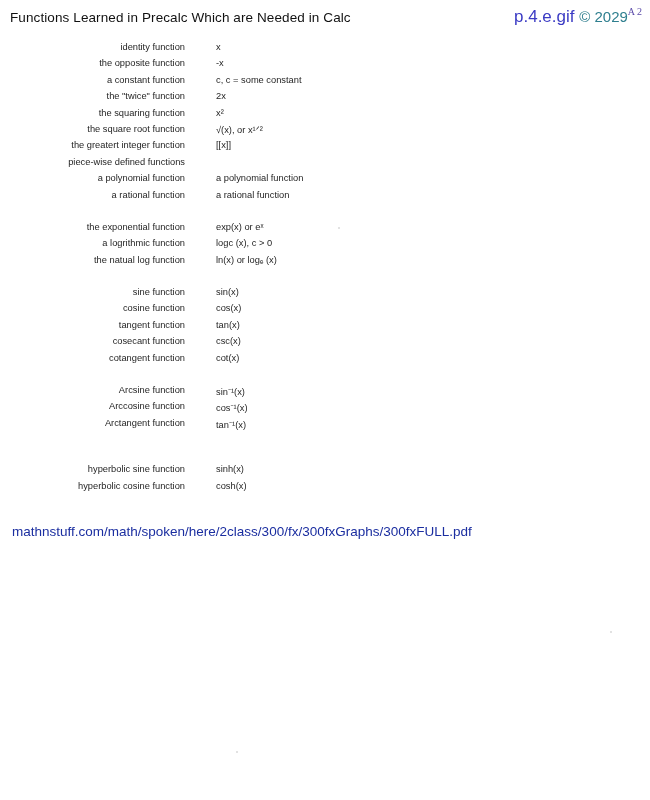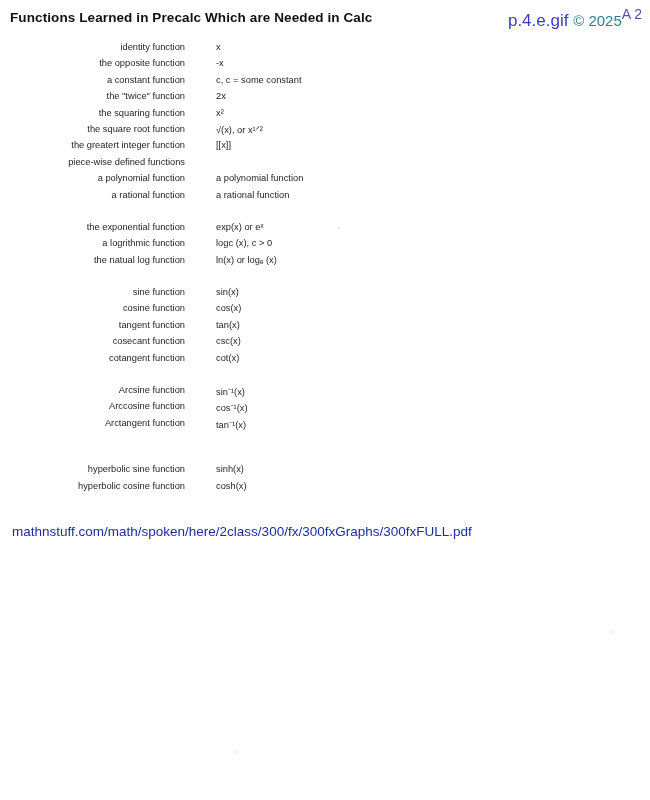--- a/index.html
+++ b/index.html
@@ -17,21 +17,21 @@
   }
   .page {
     position: absolute;
     inset: 0;
   }
   .title {
     position: absolute;
     left: 10px;
     top: 10px;
     font-size: 13.5px;
-    font-weight: bold;
+    font-weight: normal;
     color: #111;
     letter-spacing: 0.1px;
     white-space: nowrap;
   }
   .stamp {
     position: absolute;
     right: 8px;
     top: 6px;
     font-size: 17px;
     color: #3b3bc4;
@@ -39,23 +39,24 @@
     font-family: "Liberation Sans", sans-serif;
   }
   .stamp .pg {
     color: #3b3bc4;
   }
   .stamp .cy {
     color: #2f7f8f;
     font-size: 15px;
   }
   .stamp .sup {
-    font-size: 14px;
+    font-size: 10px;
     vertical-align: super;
     color: #5a4aa8;
+    font-family: Liberation Serif, serif;
   }
 
   .table {
     position: absolute;
     left: 0;
     top: 42px;
     width: 650px;
   }
   .row {
     display: flex;
@@ -103,21 +104,21 @@
 </style>
 </head>
 <body>
 
 <div class="page">
 
   <div class="title">Functions Learned in Precalc Which are Needed in Calc</div>
 
   <div class="stamp">
     <span class="pg">p.4.e.gif</span>
-    <span class="cy">© 2025</span><span class="sup">A 2</span>
+    <span class="cy">© 2029</span><span class="sup">A 2</span>
   </div>
 
   <div class="table" id="rows-container">
       <div class="row">
         <div class="lbl">identity function</div>
         <div class="val">x</div>
       </div>
       <div class="row">
         <div class="lbl">the opposite function</div>
         <div class="val">-x</div>

